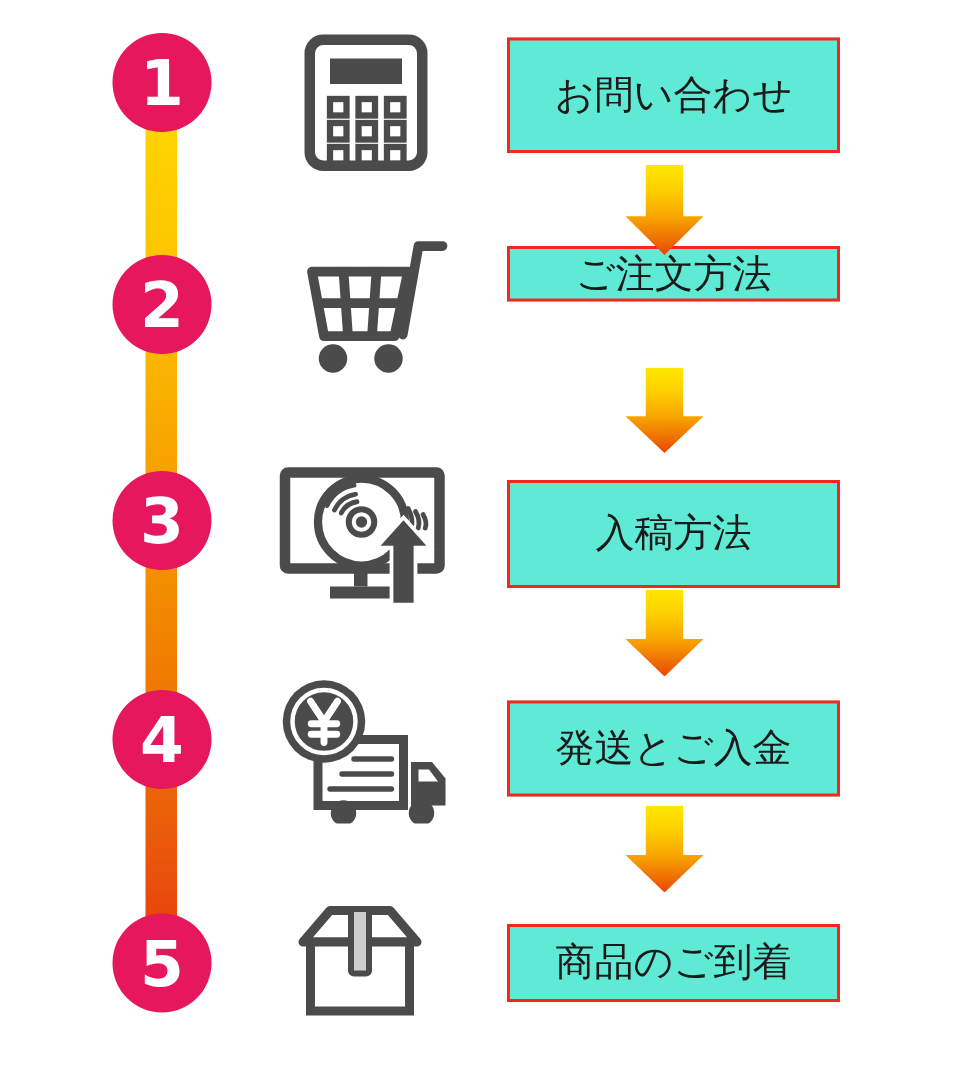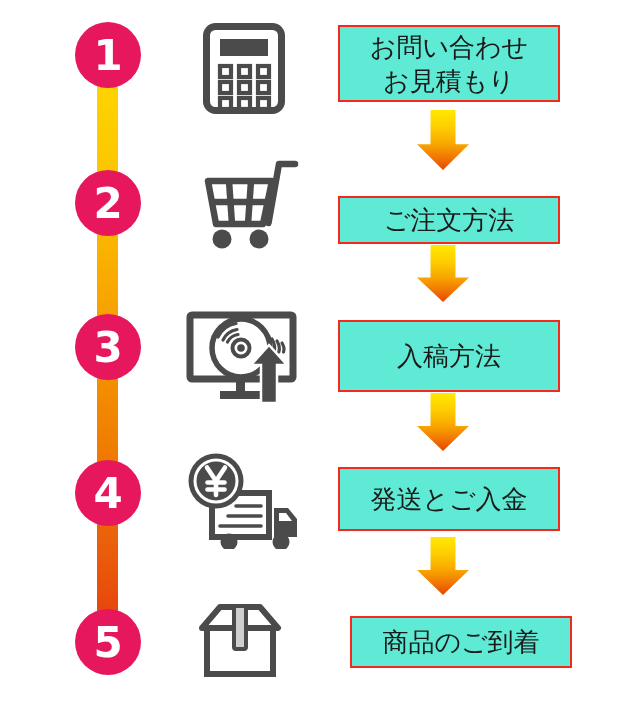--- a/index.html
+++ b/index.html
@@ -36,24 +36,24 @@
   .fbox {
     position:absolute; left:338px; width:222px;
     border:2.5px solid #f5281c; background:#5eead4;
     display:flex; flex-direction:column;
     align-items:center; justify-content:center;
     font-size:26px; line-height:34px; color:#1a1a1a;
     text-align:center;
   }
   .fbox span { display:block; }
   .b1{top:25px; height:77px;}
-  .b2{top:196px; height:48px;}
+  .b2{top:164px; height:37px;}
   .b3{top:320px; height:72px;}
   .b4{top:467px; height:64px;}
-  .b5{top:616px; height:52px;margin-left:12px;}
+  .b5{top:616px; height:52px;}
   
   .arrow {
     position:absolute; left:417px; width:52px;
     background:linear-gradient(180deg,
       #ffe800 0%, #fecf00 28%, #f8a400 58%, #ef7103 82%, #e84500 100%);
     clip-path:polygon(26% 0, 74% 0, 74% 57%, 100% 57%, 50% 100%, 0% 57%, 26% 57%);
   }
   .a1{top:110px; height:60px;}
   .a2{top:245px; height:57px;}
   .a3{top:393px; height:58px;}
@@ -161,21 +161,20 @@
   <div class="icon i5">
     <svg width="88" height="78" viewBox="0 0 88 78">
       <polygon points="24,6 64,6 82,27 6,27" fill="#ffffff" stroke="#4b4b4b" stroke-width="6" stroke-linejoin="round"></polygon>
       <rect x="11" y="27" width="66" height="46" fill="#ffffff" stroke="#4b4b4b" stroke-width="6"></rect>
       <rect x="38" y="5" width="12" height="43" rx="2" fill="#cfcfcf" stroke="#4b4b4b" stroke-width="4"></rect>
     </svg>
   </div>
 
   <div class="fbox b1">
     <span>お問い合わせ</span>
-    <span>お見積もり</span>
   </div>
   <div class="fbox b2">
     <span>ご注文方法</span>
   </div>
   <div class="fbox b3">
     <span>入稿方法</span>
   </div>
   <div class="fbox b4">
     <span>発送とご入金</span>
   </div>

